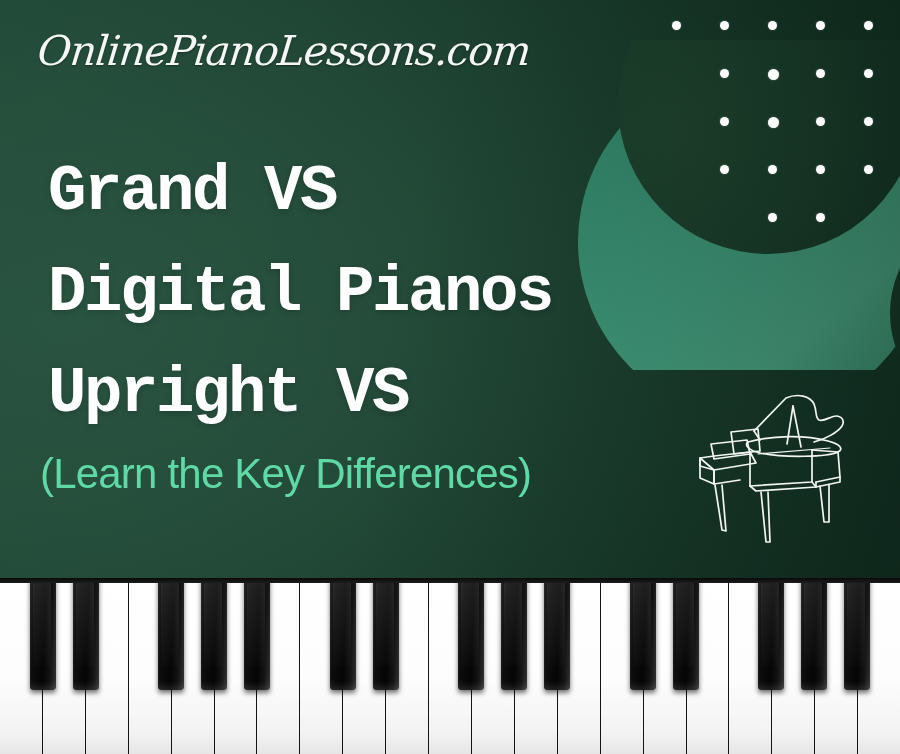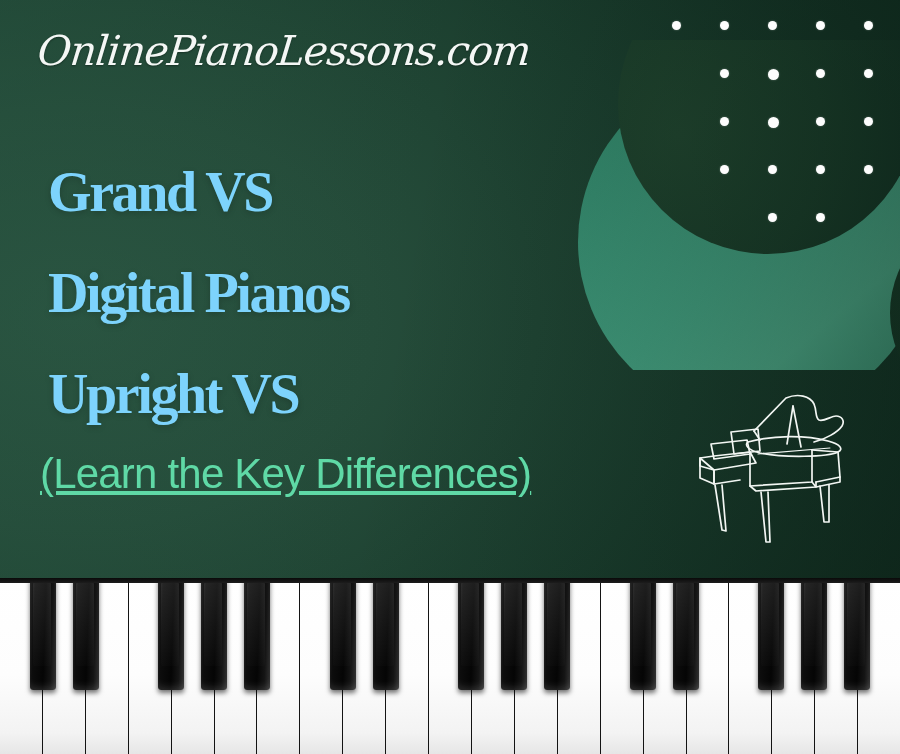--- a/index.html
+++ b/index.html
@@ -108,42 +108,41 @@
 
   
   .headline {
     position: absolute;
     left: 48px;
     top: 142px;
     width: 680px;
   }
   .headline-line {
     display: block;
-    font-family: Liberation Serif, serif;
+    font-family: Liberation Mono, monospace;
     font-weight: 700;
-    font-size: 56px;
+    font-size: 64px;
     line-height: 101px;
     letter-spacing: -2.4px;
-    color: #7dd3fc;
+    color: #ffffff;
     white-space: nowrap;
     text-shadow: 0 2px 6px rgba(0,0,0,0.18);
   }
 
   
   .subtitle {
     position: absolute;
     left: 40px;
     top: 450px;
     font-family: "Liberation Sans", sans-serif;
     font-weight: 400;
     font-size: 42px;
     letter-spacing: -0.8px;
     color: #5fd9a6;
     white-space: nowrap;
-    text-decoration: underline;
   }
 
   
   .piano-art {
     position: absolute;
     left: 688px;
     top: 392px;
     width: 188px;
     height: 160px;
   }

